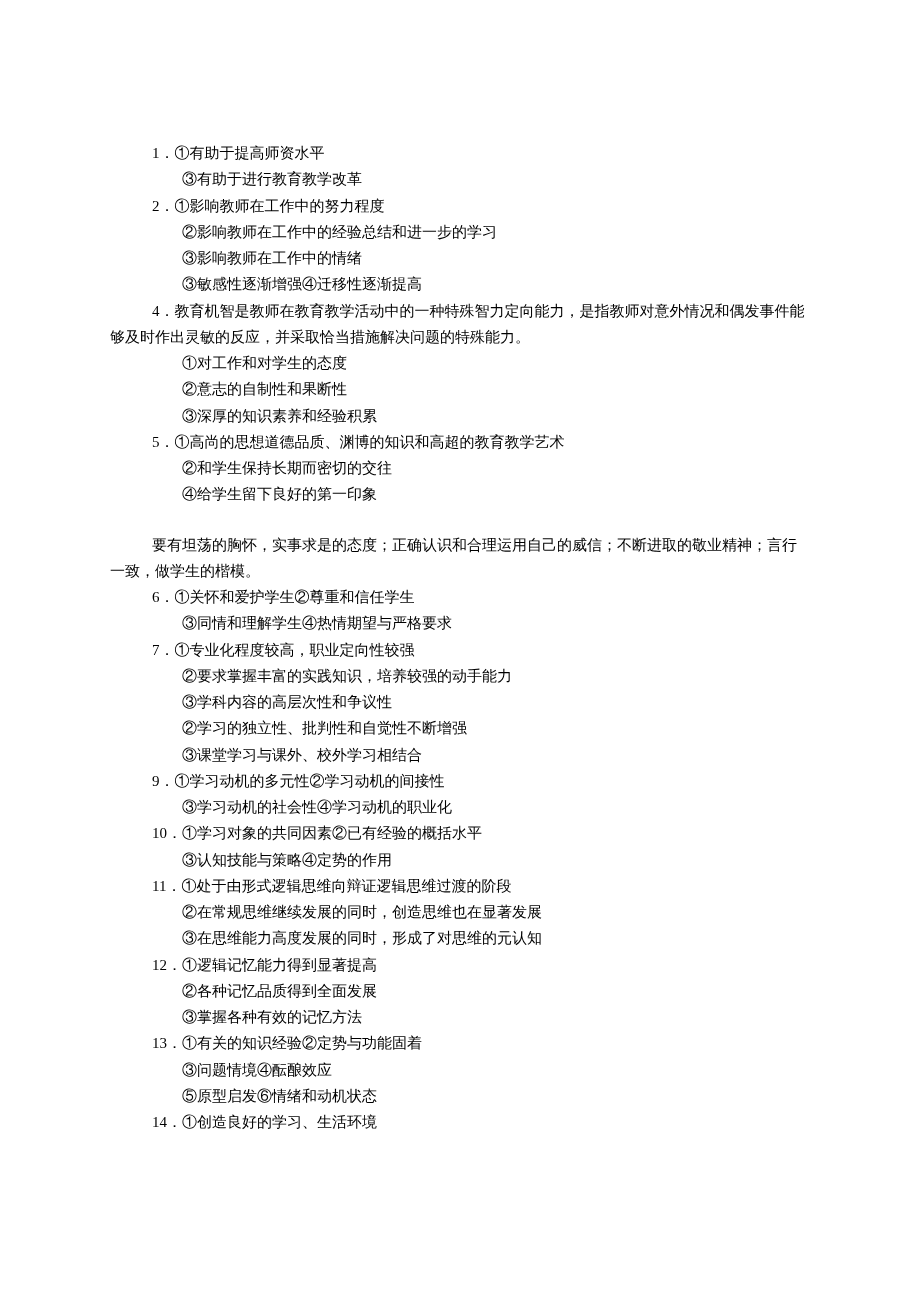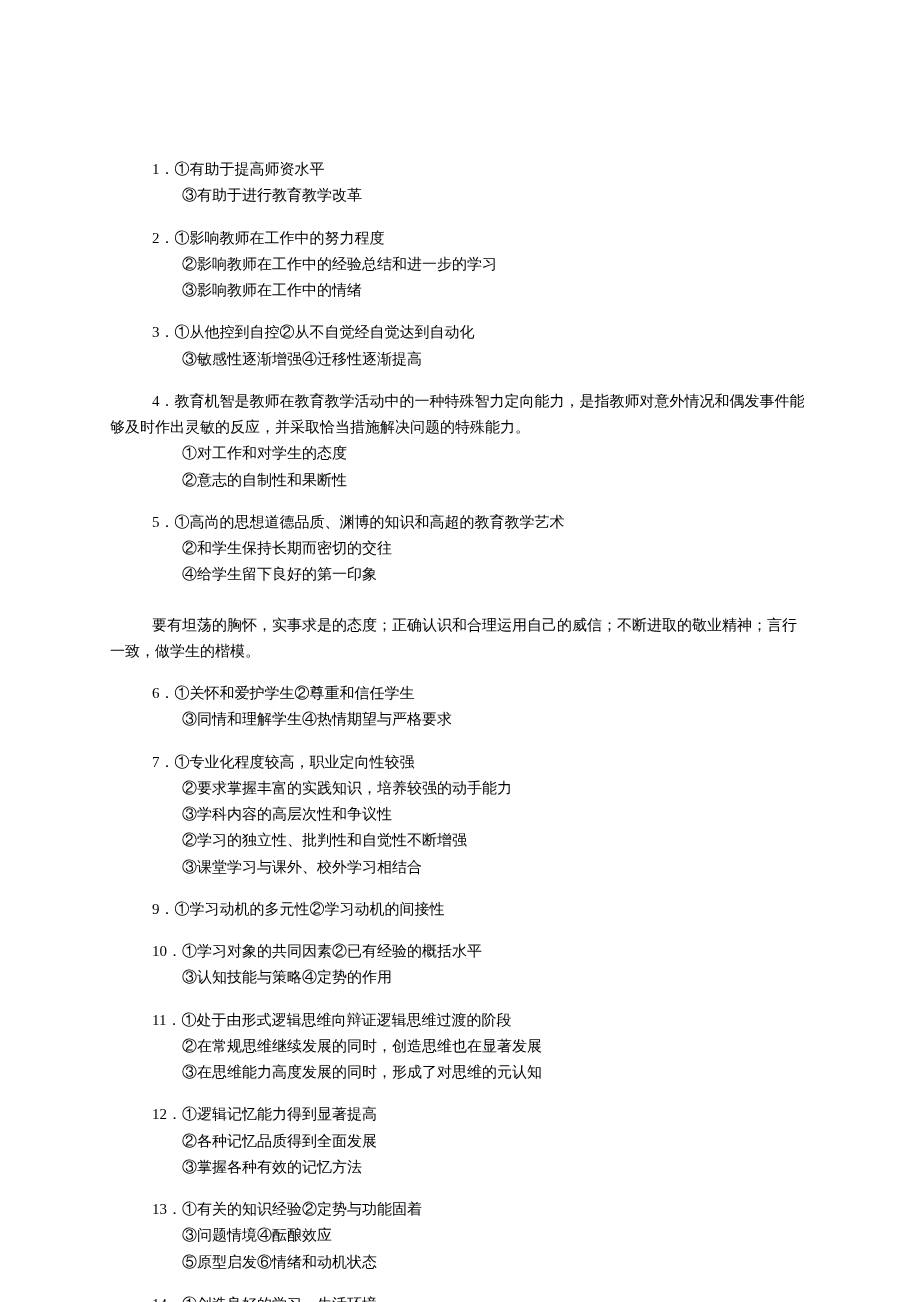--- a/index.html
+++ b/index.html
@@ -10,21 +10,20 @@
     font-size: 15px;
     color: #000000;
     line-height: 1.75;
     width: 920px;
   }
   .page {
     padding: 140px 110px 60px 110px;
   }
   .numbered {
     padding-left: 42px;
-    margin-top: 16px;
   }
   .sub {
     padding-left: 72px;
   }
   .wraptext {
     padding-left: 0;
     font-family: Liberation Serif, serif;
   }
   .answerblock {
     padding-left: 42px;
@@ -35,40 +34,41 @@
 </style>
 </head>
 <body>
 
 <div class="page" id="page">
     <div class="numbered">1．①有助于提高师资水平</div>
     <div class="sub">③有助于进行教育教学改革</div>
     <div class="numbered">2．①影响教师在工作中的努力程度</div>
     <div class="sub">②影响教师在工作中的经验总结和进一步的学习</div>
     <div class="sub">③影响教师在工作中的情绪</div>
-    <div class="numbered">3．①从他控到自控②从不自觉经自觉达到自动化</div>
     <div class="sub">③敏感性逐渐增强④迁移性逐渐提高</div>
     <div class="numbered">4．教育机智是教师在教育教学活动中的一种特殊智力定向能力，是指教师对意外情况和偶发事件能</div>
     <div class="wraptext">够及时作出灵敏的反应，并采取恰当措施解决问题的特殊能力。</div>
     <div class="sub">①对工作和对学生的态度</div>
     <div class="sub">②意志的自制性和果断性</div>
+    <div class="sub">③深厚的知识素养和经验积累</div>
     <div class="numbered">5．①高尚的思想道德品质、渊博的知识和高超的教育教学艺术</div>
     <div class="sub">②和学生保持长期而密切的交往</div>
     <div class="sub">④给学生留下良好的第一印象</div>
     <div class="spacer"></div>
     <div class="answerblock">要有坦荡的胸怀，实事求是的态度；正确认识和合理运用自己的威信；不断进取的敬业精神；言行</div>
     <div class="wraptext">一致，做学生的楷模。</div>
     <div class="numbered">6．①关怀和爱护学生②尊重和信任学生</div>
     <div class="sub">③同情和理解学生④热情期望与严格要求</div>
     <div class="numbered">7．①专业化程度较高，职业定向性较强</div>
     <div class="sub">②要求掌握丰富的实践知识，培养较强的动手能力</div>
     <div class="sub">③学科内容的高层次性和争议性</div>
     <div class="sub">②学习的独立性、批判性和自觉性不断增强</div>
     <div class="sub">③课堂学习与课外、校外学习相结合</div>
     <div class="numbered">9．①学习动机的多元性②学习动机的间接性</div>
+    <div class="sub">③学习动机的社会性④学习动机的职业化</div>
     <div class="numbered">10．①学习对象的共同因素②已有经验的概括水平</div>
     <div class="sub">③认知技能与策略④定势的作用</div>
     <div class="numbered">11．①处于由形式逻辑思维向辩证逻辑思维过渡的阶段</div>
     <div class="sub">②在常规思维继续发展的同时，创造思维也在显著发展</div>
     <div class="sub">③在思维能力高度发展的同时，形成了对思维的元认知</div>
     <div class="numbered">12．①逻辑记忆能力得到显著提高</div>
     <div class="sub">②各种记忆品质得到全面发展</div>
     <div class="sub">③掌握各种有效的记忆方法</div>
     <div class="numbered">13．①有关的知识经验②定势与功能固着</div>
     <div class="sub">③问题情境④酝酿效应</div>

